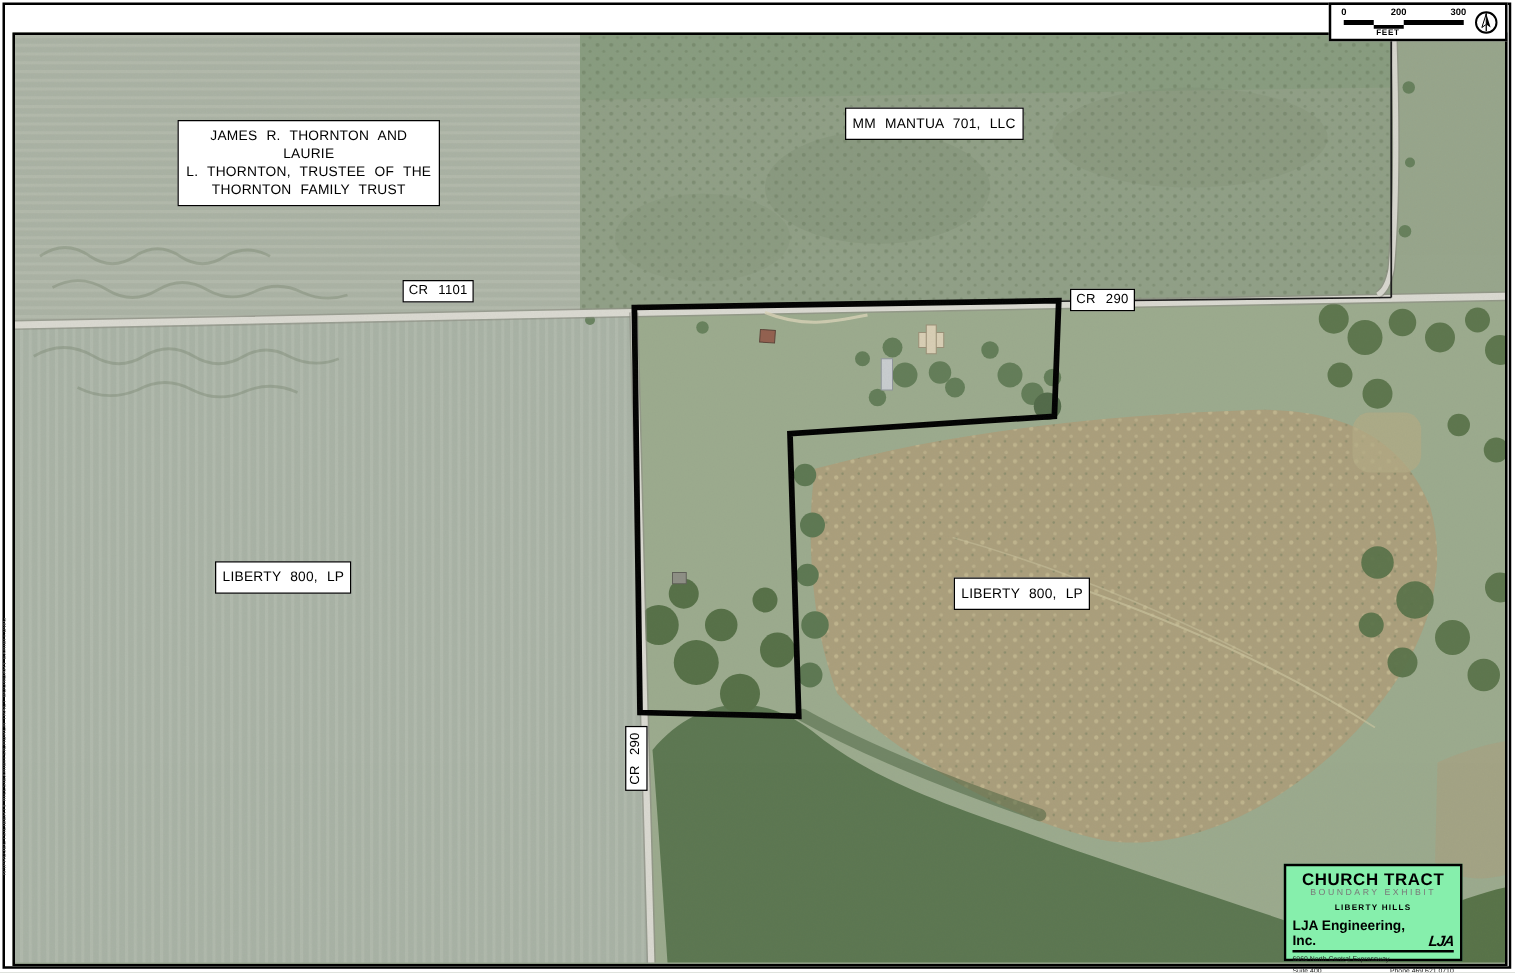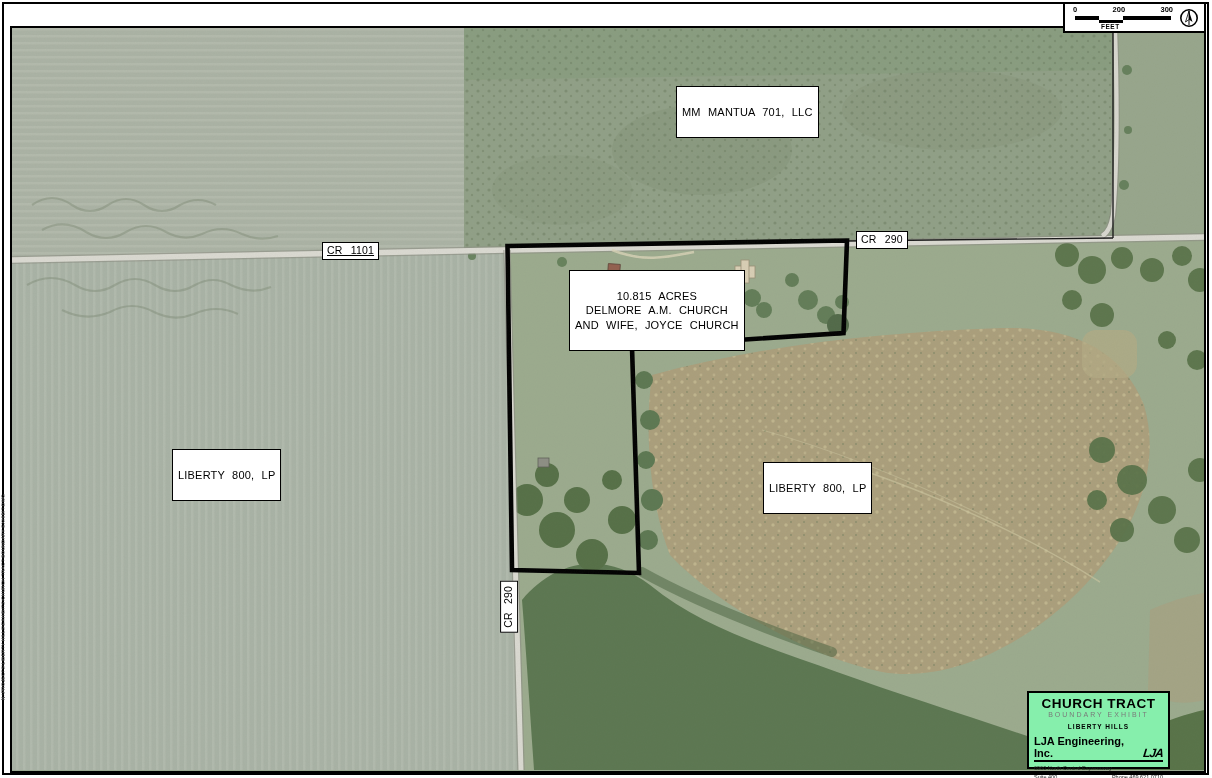--- a/index.html
+++ b/index.html
@@ -3,21 +3,21 @@
 <meta charset="utf-8">
 <style>
   html,body{margin:0;padding:0;background:#e8e8e8;}
   .page{position:relative;width:1212px;height:778px;background:#fff;overflow:hidden;
         font-family:"Liberation Sans",sans-serif;}
   .outer-frame{position:absolute;left:2px;top:2px;right:3px;bottom:3px;border:2px solid #000;z-index:0;}
   .map{position:absolute;left:10px;top:26px;width:1192px;height:743px;border:2px solid #000;
        background:#9dab93;z-index:1;}
   .map svg{display:block;width:100%;height:100%;}
   
-  .lbl{position:absolute;background:#fff;border:1.5px solid #000;padding:18px 5px;
+  .lbl{position:absolute;background:#fff;border:1.5px solid #000;padding:5px 5px;
        font-size:10.5px;line-height:1.3;letter-spacing:.2px;word-spacing:4px;
        text-align:center;white-space:pre-line;color:#000;z-index:3;}
   .lbl.big{font-size:11px;}
   .lbl.road{word-spacing:5px;padding:1px 4px;}
   .lbl.vroad{transform:rotate(-90deg);}
   
   .scalebar{position:absolute;left:1063px;top:2px;width:143px;height:31px;background:#fff;
             border:2px solid #000;z-index:4;box-sizing:border-box;}
   .sb-ticks{position:absolute;left:8px;top:1px;width:100px;display:flex;justify-content:space-between;
             font-size:7.5px;font-weight:bold;color:#000;}
@@ -190,28 +190,28 @@
         <rect x="703" y="287" width="9" height="25" fill="#c9cdd0" stroke="#8f959a" stroke-width=".8"></rect>
         <rect x="536" y="458" width="11" height="9" fill="#8e8f85" stroke="#5f6058" stroke-width=".8"></rect>
       </g>
 
       <path d="M505.5,246 L845,240.5 L841.5,333 L630,347 L637,573 L510,570 Z" fill="none" stroke="#000" stroke-width="4.6" stroke-linejoin="miter"></path>
 
       <rect x="10" y="28" width="1192" height="743" filter="url(#grain)" opacity=".55"></rect>
     </svg>
   </div>
 
+  <div class="lbl big" style="left:142px;top:96px;width:198px;">JAMES R. THORNTON AND LAURIE
+L. THORNTON, TRUSTEE OF THE
+THORNTON FAMILY TRUST</div>
   <div class="lbl big" style="left:676px;top:86px;">MM MANTUA 701, LLC</div>
-  <div class="lbl big" style="left:569px;top:270px;">10.815 ACRES
-DELMORE A.M. CHURCH
-AND WIFE, JOYCE CHURCH</div>
   <div class="lbl big" style="left:172px;top:449px;">LIBERTY 800, LP</div>
   <div class="lbl big" style="left:763px;top:462px;">LIBERTY 800, LP</div>
 
-  <div class="lbl road" style="left:322px;top:242px;text-decoration:underline;">CR 1101</div>
+  <div class="lbl road" style="left:322px;top:224px;">CR 1101</div>
   <div class="lbl road" style="left:856px;top:231px;">CR 290</div>
   <div class="lbl road vroad" style="left:483px;top:598px;">CR 290</div>
 
   <div class="scalebar">
     <div class="sb-ticks">
       <span>0</span>
       <span>200</span>
       <span>300</span>
     </div>
     <div class="sb-bar">

